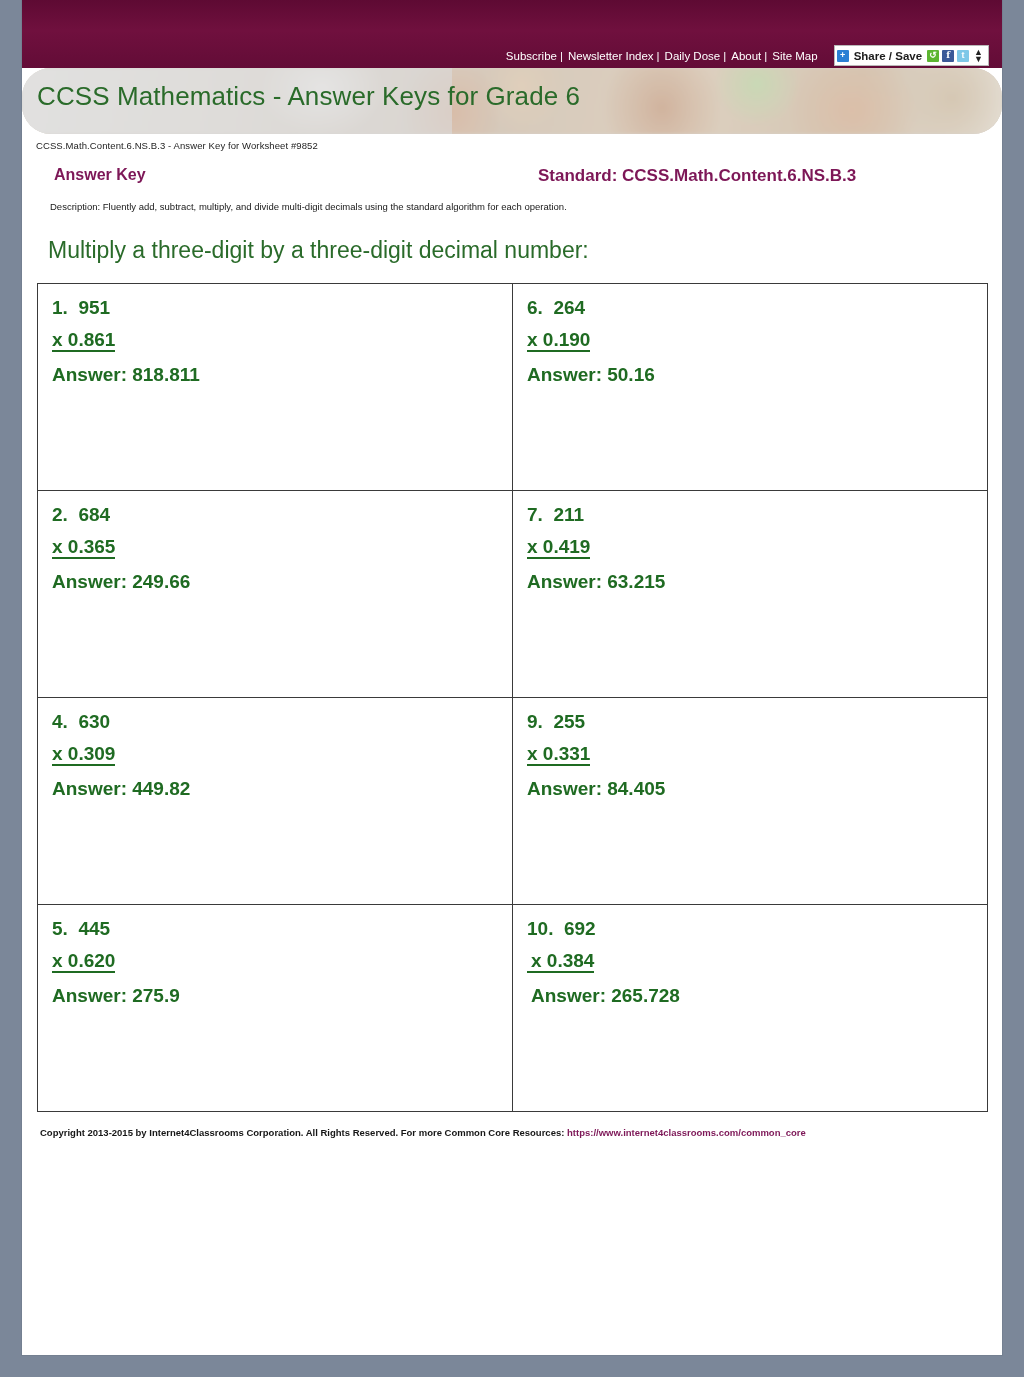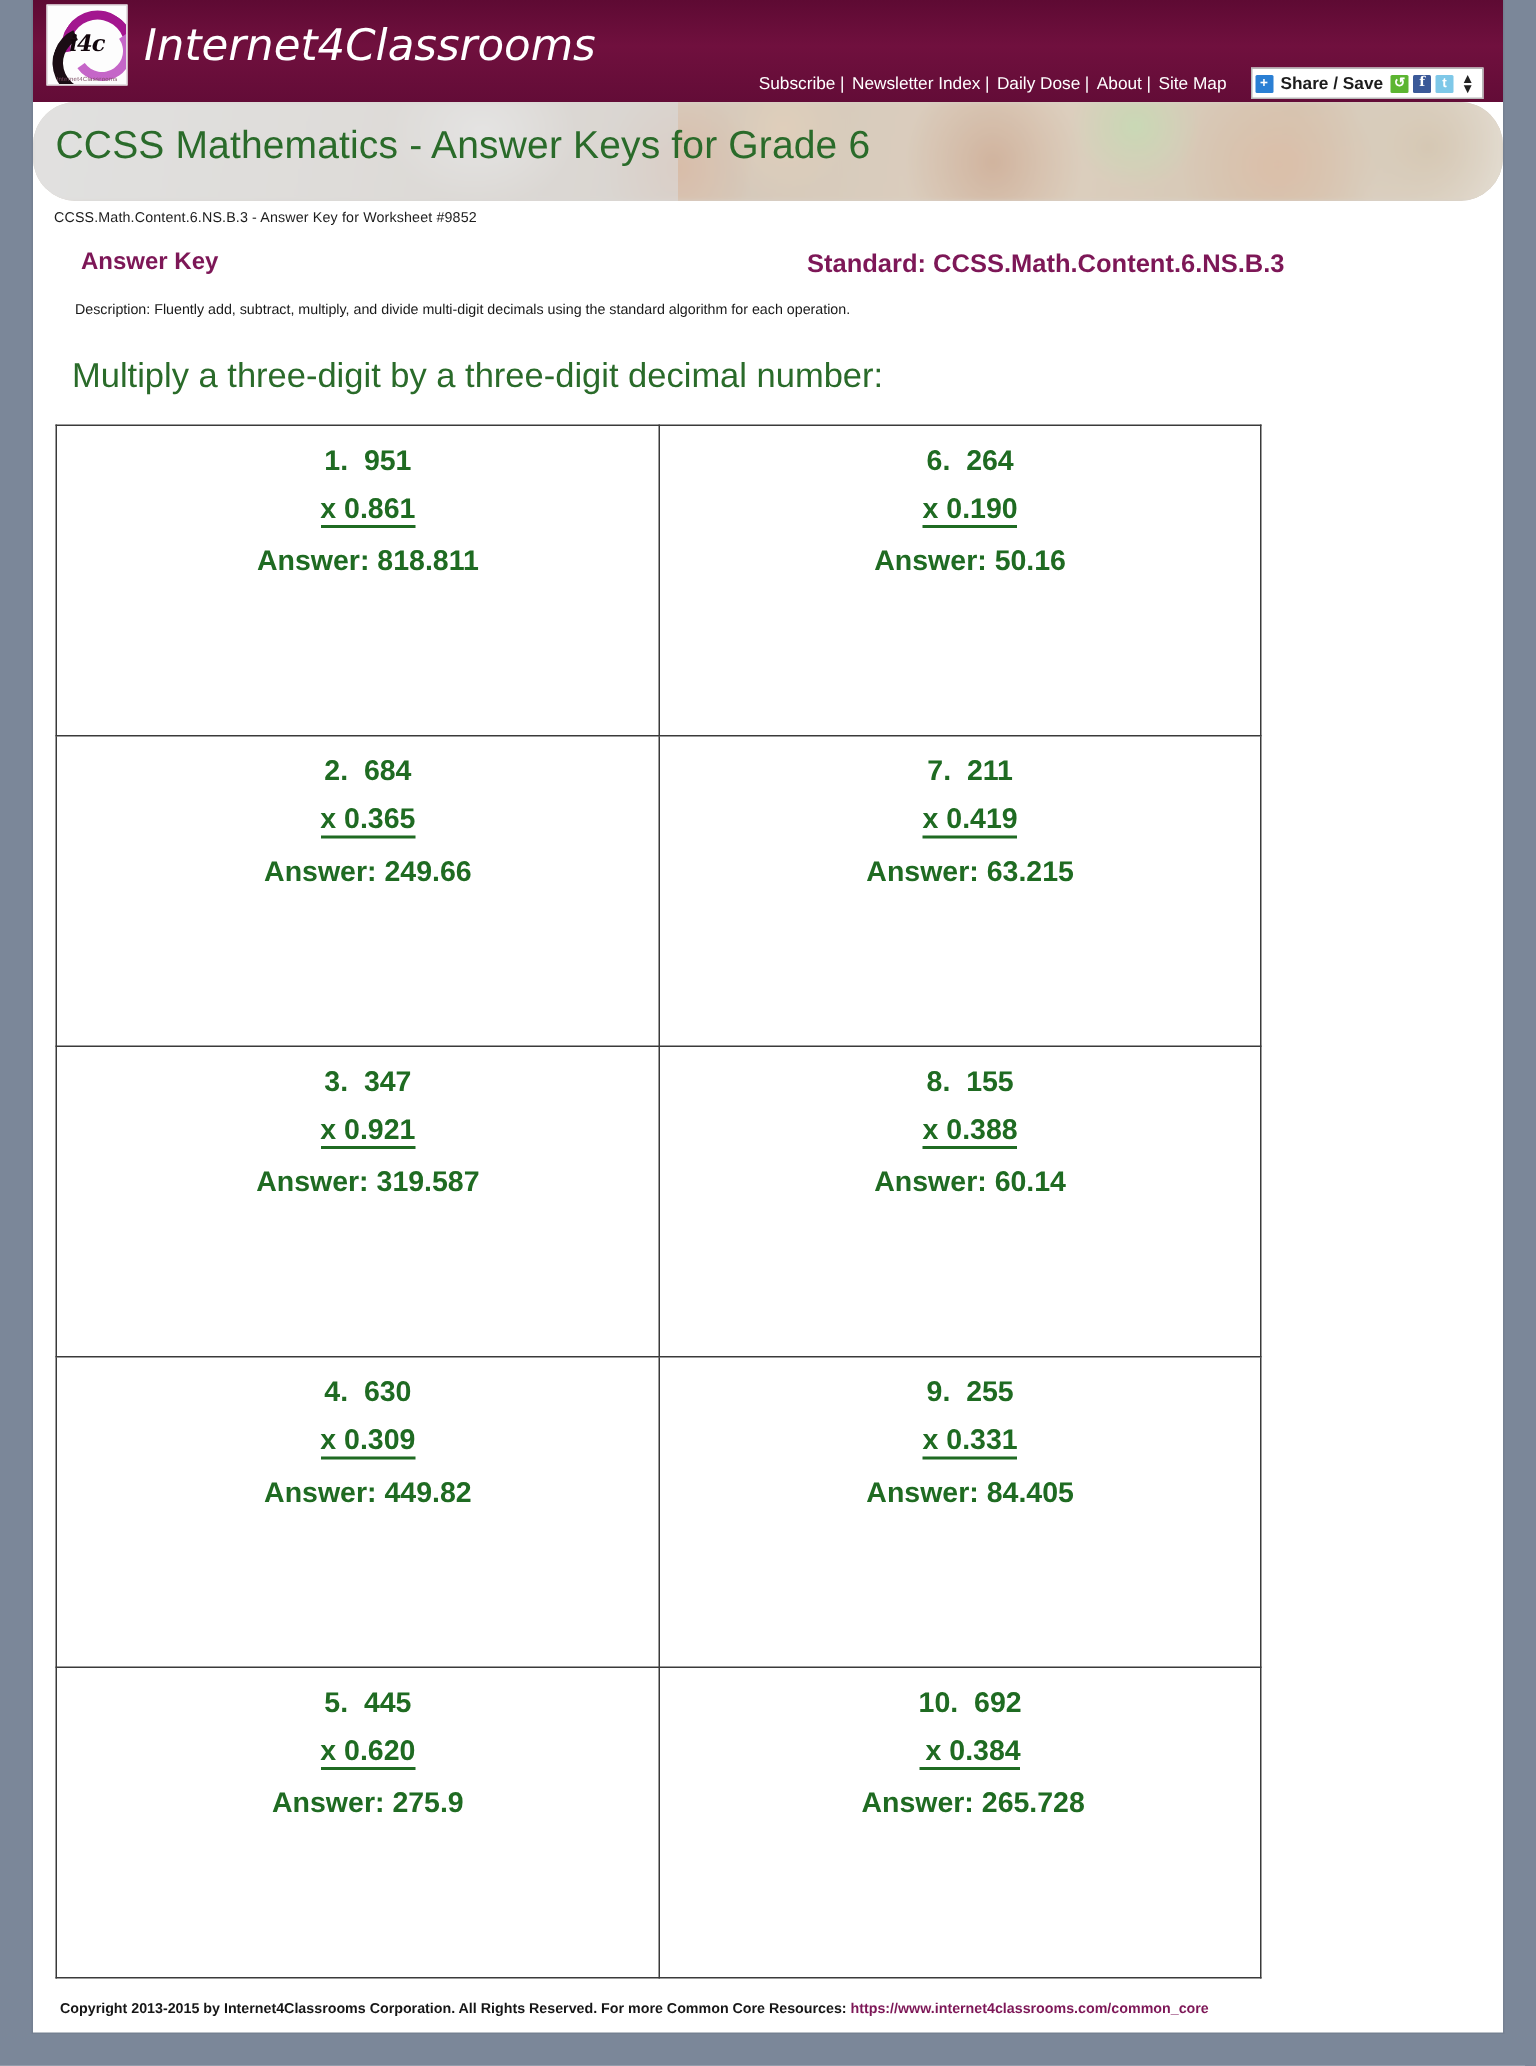--- a/index.html
+++ b/index.html
@@ -254,23 +254,22 @@
     margin-top: 25px;
     font-size: 23px;
     color: #2a6b2a;
   }
 
   
   .grid {
     margin: 19px 12px 0 15px;
     border: 1px solid #3a3a3a;
     border-collapse: collapse;
-    width: 804px;
+    width: 951px;
     table-layout: fixed;
-    text-align: center;
   }
   .grid td {
     border: 1px solid #3a3a3a;
     width: 50%;
     height: 192px;
     vertical-align: top;
     padding: 14px 0 0 14px;
   }
   .pline {
     font-size: 19px;
@@ -308,30 +307,20 @@
   .footer .f-copy { font-weight: bold; }
 </style>
 </head>
 <body>
 
 <div id="page">
   <div class="sheet">
 
     <div class="topbar">
 
-      <div class="logo-block">
-        <div class="logo-badge">
-          <div class="swirl-a"></div>
-          <div class="swirl-b"></div>
-          <div class="swirl-c"></div>
-          <div class="logo-txt">i4c</div>
-          <div class="logo-sub">Internet4Classrooms</div>
-        </div>
-        <div class="brand-word">Internet4Classrooms</div>
-      </div>
 
       <div class="navrow">
         <a href="#">Subscribe</a>
         <span class="navsep">|</span>
         <a href="#">Newsletter Index</a>
         <span class="navsep">|</span>
         <a href="#">Daily Dose</a>
         <span class="navsep">|</span>
         <a href="#">About</a>
         <span class="navsep">|</span>
@@ -388,32 +377,20 @@
             <div class="pline ans">Answer: 249.66</div>
           </td>
           <td>
             <div class="pline">7.  211</div>
             <div class="pline mul">x 0.419</div>
             <div class="pline ans">Answer: 63.215</div>
           </td>
         </tr>
         <tr>
           <td>
-            <div class="pline">3.  347</div>
-            <div class="pline mul">x 0.921</div>
-            <div class="pline ans">Answer: 319.587</div>
-          </td>
-          <td>
-            <div class="pline">8.  155</div>
-            <div class="pline mul">x 0.388</div>
-            <div class="pline ans">Answer: 60.14</div>
-          </td>
-        </tr>
-        <tr>
-          <td>
             <div class="pline">4.  630</div>
             <div class="pline mul">x 0.309</div>
             <div class="pline ans">Answer: 449.82</div>
           </td>
           <td>
             <div class="pline">9.  255</div>
             <div class="pline mul">x 0.331</div>
             <div class="pline ans">Answer: 84.405</div>
           </td>
         </tr>

